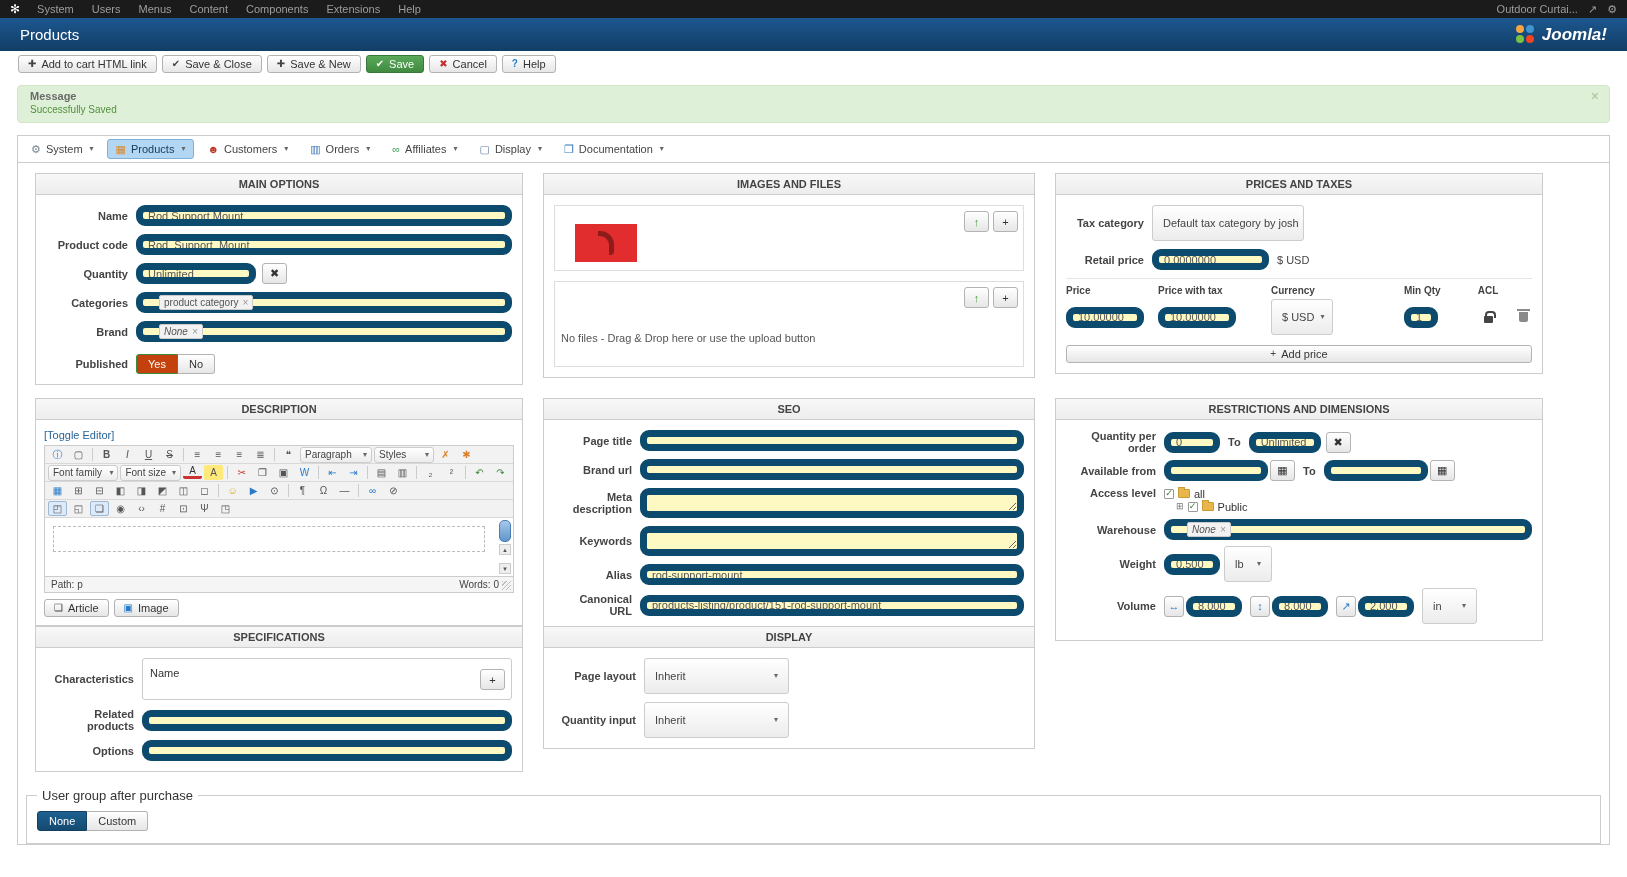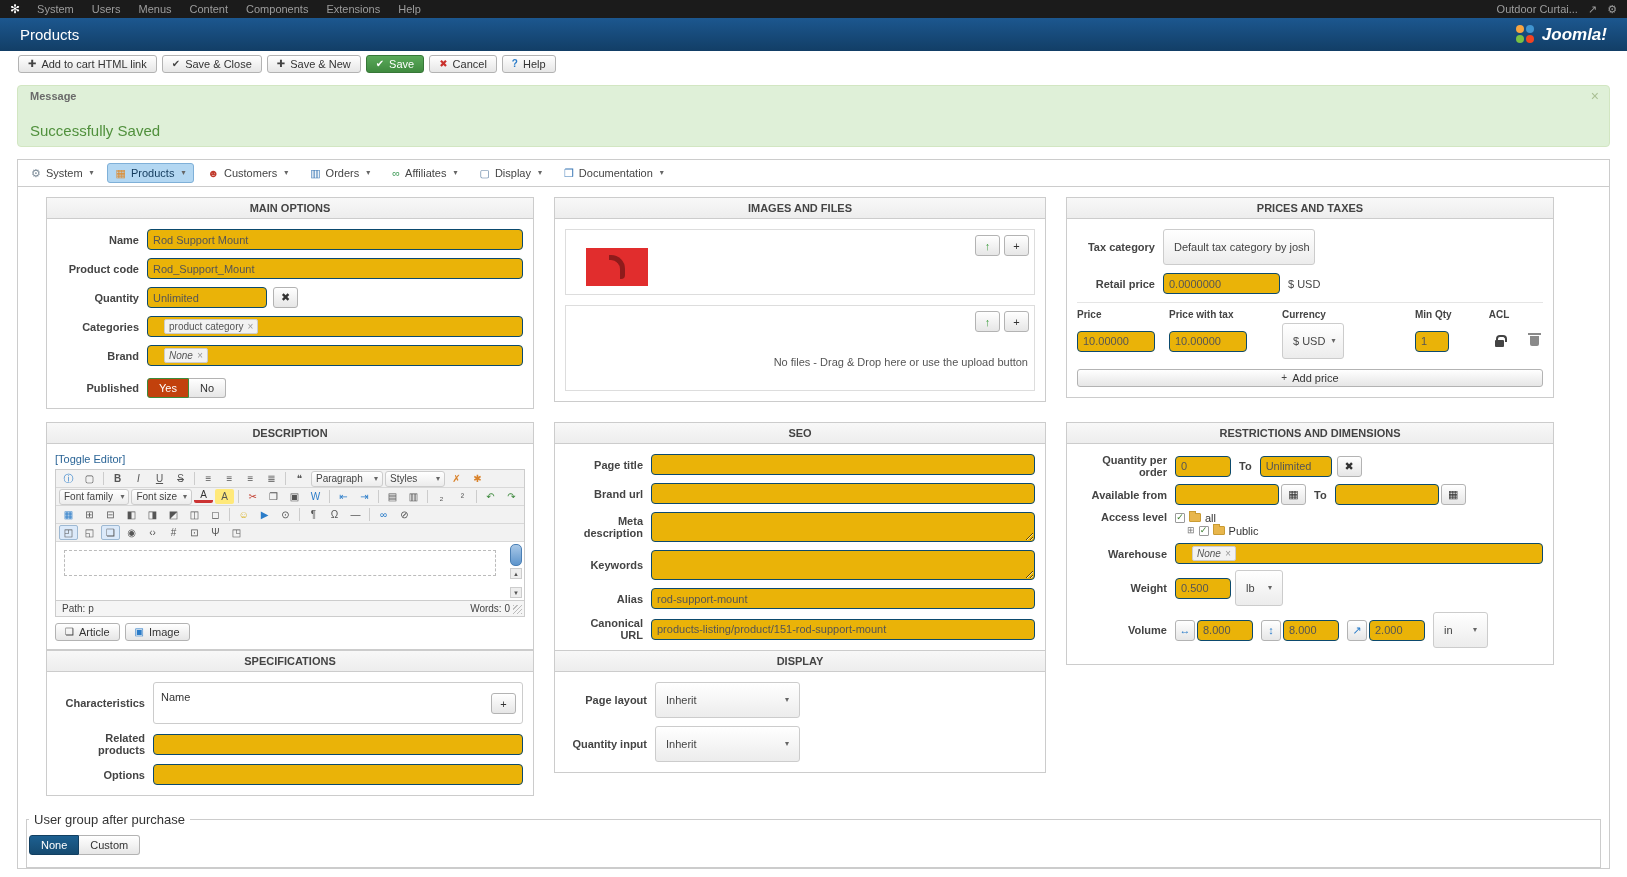--- a/index.html
+++ b/index.html
@@ -26,42 +26,42 @@
   
   .toolbar{padding:4px 18px;display:flex;gap:5px;background:#fff}
   .btn{display:inline-flex;align-items:center;gap:5px;border:1px solid #b3b3b3;border-radius:3px;background:linear-gradient(#ffffff,#e6e6e6);padding:2px 9px;font-size:11px;color:#333}
   .btn .ic{font-size:10px;line-height:1}
   .btn-success{background:linear-gradient(#5aa95a,#3f8a3f);border-color:#377738;color:#fff}
   .ic-dark{color:#444}.ic-white{color:#fff}.ic-red{color:#c9302c}.ic-blue{color:#2a7cc9;font-weight:bold}
 
   
   .alert{margin:8px 17px;background:#dff0d8;border:1px solid #d2e6c2;border-radius:4px;padding:4px 30px 7px 12px;position:relative}
   .alert-title{font-size:11px;font-weight:bold;color:#6a6a6a}
-  .alert-body{font-size:15px;color:#50903c;margin-top:20px}
+  .alert-body{font-size:10px;color:#50903c;margin-top:2px}
   .alert-close{position:absolute;right:10px;top:2px;border:none;background:transparent;color:#a9bf93;font-size:14px}
 
   
   .workspace{margin:12px 17px 0;border:1px solid #ccc;background:#fff;padding-bottom:8px;height:710px}
   .subnav{display:flex;gap:4px;padding:3px 4px;border-bottom:1px solid #ccc}
   .subnav-item{display:inline-flex;align-items:center;gap:5px;padding:3px 8px;font-size:11px;color:#444;border:1px solid transparent;border-radius:3px;cursor:pointer}
   .subnav-item.active{background:#b3d7f2;border-color:#7fb0d8;color:#123a5c}
   .sn-ic{font-size:11px;line-height:1}
   .ic-system{color:#7b8a97}.ic-products{color:#dd8a2c}.ic-customers{color:#c0392b}.ic-orders{color:#3b78b5}.ic-affiliates{color:#3f9b58}.ic-display{color:#5b7da0}.ic-docs{color:#3b78b5}
   .caret{font-size:8px;color:#666;margin-left:2px;line-height:1}
 
   
-  .grid{display:grid;grid-template-columns:488px 492px 488px;column-gap:20px;grid-template-rows:225px 228px auto;align-items:start;margin:10px 28px 0}
+  .grid{display:grid;grid-template-columns:488px 492px 488px;column-gap:20px;grid-template-rows:225px 228px auto;align-items:start;margin:10px 17px 0}
   .panel{border:1px solid #ccc;background:#fff}
   .panel-h{background:linear-gradient(#f8f8f8,#ededed);border-bottom:1px solid #ccc;text-align:center;font-size:11px;font-weight:bold;color:#444;padding:4px 0}
   .panel-b{padding:10px}
   .frow{display:flex;align-items:center;margin-bottom:8px}
   .frow:last-child{margin-bottom:0}
   .flabel{text-align:right;font-weight:bold;color:#444;font-size:11px;margin-right:8px;flex-shrink:0}
   .w82{width:82px}.w78{width:78px}.w88{width:88px}.w90{width:90px}
-  .inp{height:21px;border:1px solid #0c4a6e;border-radius:4px;padding:2px 5px;font-size:11px;color:#555;background:#eab308}
+  .inp{height:21px;border:7px solid #0c4a6e;border-radius:9px;padding:2px 5px;font-size:11px;color:#555;background:#fef9c3}
   .inp::placeholder{color:#999}
   .grow{flex:1}
   .chipbox{display:flex;align-items:center;padding:2px 16px;gap:3px}
   .chip{display:inline-flex;align-items:center;gap:4px;background:#f2f2f2;border:1px solid #ccc;border-radius:2px;font-size:10px;padding:0 4px;height:15px;color:#555}
   .chip .x{color:#999;font-size:10px;cursor:pointer;line-height:1}
   .chip.it{font-style:italic}
   .sel{display:inline-flex;align-items:center;justify-content:space-between;border:1px solid #ccc;border-radius:3px;background:linear-gradient(#fff,#ececec);height:36px;padding:0 10px;font-size:11px;color:#444;cursor:pointer;white-space:nowrap;overflow:hidden}
   .sel .caret{margin-left:6px}
   .tool-btn{width:25px;height:21px;border:1px solid #b3b3b3;border-radius:3px;background:linear-gradient(#fff,#e6e6e6);display:inline-flex;align-items:center;justify-content:center;font-size:11px;color:#333;cursor:pointer}
   .btn-mini{padding:3px 11px;font-size:11px;border:1px solid #b3b3b3;background:linear-gradient(#fff,#e6e6e6);color:#333}
@@ -71,21 +71,21 @@
   .btn-mini.on-green{background:#c2410c;border-color:#3c8b3c;color:#fff}
   .btn-mini.on-blue{background:linear-gradient(#1d6091,#154a70);border-color:#123f61;color:#fff}
 
   
   .imgsec{border:1px solid #ddd;position:relative;padding:6px;min-height:66px}
   .imgsec+.imgsec{margin-top:10px;min-height:86px}
   .sec-tools{position:absolute;top:5px;right:5px;display:flex;gap:4px}
   .up{color:#3a9b3a;font-weight:bold}
   .thumb{width:62px;height:38px;background:#e12d2d;margin:12px 0 0 14px;display:flex;align-items:center;justify-content:center;cursor:pointer}
   .hook{width:16px;height:24px;border:5px solid #8e1b1b;border-left:none;border-bottom:none;border-radius:0 14px 4px 0}
-  .empty-text{text-align:right;color:#555;font-size:11px;margin-top:44px}
+  .empty-text{text-align:left;color:#555;font-size:11px;margin-top:44px}
 
   
   .ptable{border-top:1px solid #e5e5e5;margin-top:4px;padding-top:6px}
   .phead,.prow{display:flex;align-items:center}
   .phead span{font-size:10px;font-weight:bold;color:#444}
   .pc1{width:92px}.pc2{width:113px}.pc3{width:133px}.pc4{width:62px}.pc5{width:44px;text-align:center}
   .prow{margin-top:3px}
   .w78i{width:78px}.w62s{width:62px}.w34i{width:34px}.w56i{width:56px}.w48s{width:48px}.w55s{width:55px}.w104i{width:104px}.w120i{width:120px}.w140i{width:117px}.w145s{width:145px}.w150s{width:152px}
   .lockwrap{width:44px;display:flex;justify-content:center}
   .lock{width:9px;height:7px;background:#444;border-radius:1px;position:relative;display:inline-block;margin-top:5px}
@@ -136,21 +136,21 @@
   .folder:before{content:"";position:absolute;top:-3px;left:-1px;width:5px;height:2px;background:#e8b64c;border:1px solid #c99b33;border-bottom:none}
   .expander{font-size:9px;color:#777;cursor:pointer;line-height:1}
   .tight .frow{margin-bottom:6px}
 
   
   .charbox{flex:1;border:1px solid #ccc;border-radius:3px;height:42px;position:relative;padding:7px}
   .charbox .cname{font-size:11px;color:#333}
   .charbox .addbtn{position:absolute;right:6px;top:10px}
 
   
-  .ugroup{margin:16px 8px 0;border:1px solid #ccc;padding:8px 2px 12px}
+  .ugroup{margin:16px 8px 0;border:1px solid #ccc;padding:8px 10px 12px}
   .ugroup legend{font-size:13px;color:#333;padding:0 5px;font-weight:normal}
   .suffix{font-size:11px;color:#444;margin-left:8px}
 </style>
 </head>
 <body>
 
 <div class="topbar">
   <span class="tb-logo">✻</span>
   <span class="mitem">System</span>
   <span class="mitem">Users</span>

